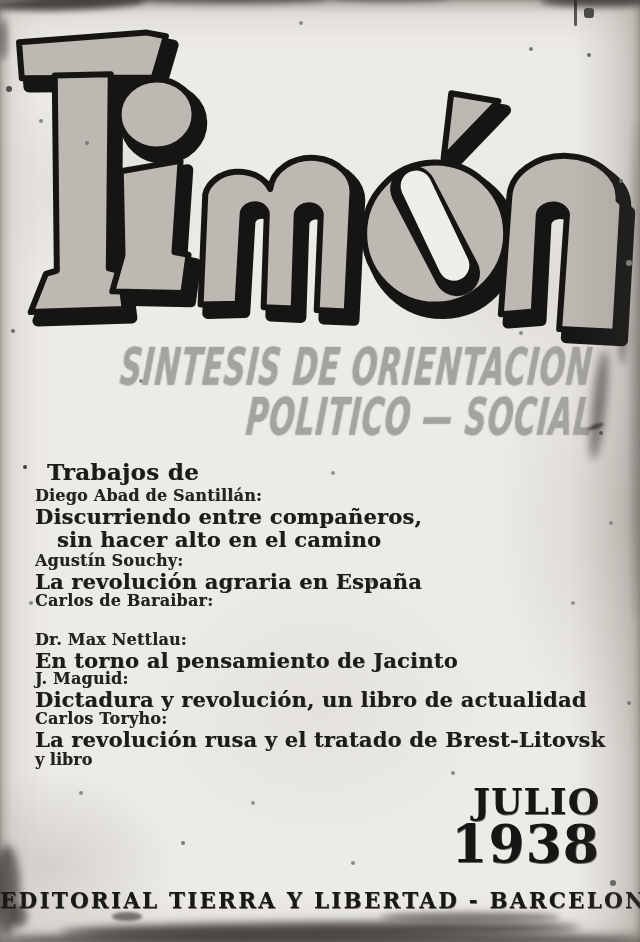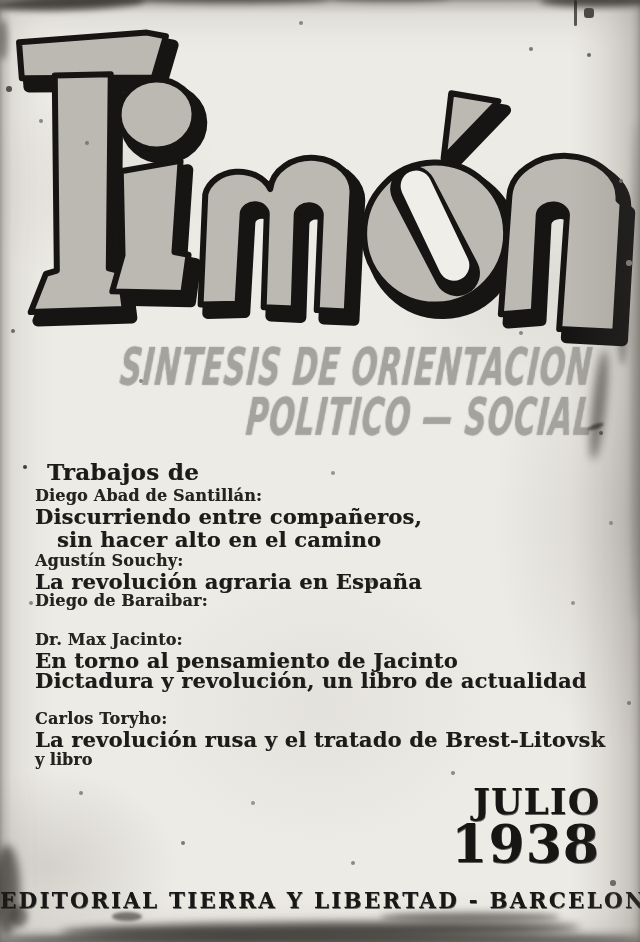--- a/index.html
+++ b/index.html
@@ -131,27 +131,28 @@
   <div class="toc-item" style="top:486px">
     <div class="author">Diego Abad de Santillán:</div>
     <div class="work">Discurriendo entre compañeros,</div>
     <div class="work work2">sin hacer alto en el camino</div>
   </div>
   <div class="toc-item" style="top:551px">
     <div class="author">Agustín Souchy:</div>
     <div class="work">La revolución agraria en España</div>
   </div>
   <div class="toc-item" style="top:591px">
-    <div class="author">Diego de Baraibar:</div>
+    <div class="author">Carlos de Baraibar:</div>
   </div>
   <div class="toc-item" style="top:630px">
-    <div class="author">Dr. Max Jacinto:</div>
+    <div class="author">Dr. Max Nettlau:</div>
     <div class="work">En torno al pensamiento de Jacinto</div>
   </div>
   <div class="toc-item" style="top:669px">
+    <div class="author">J. Maguid:</div>
     <div class="work">Dictadura y revolución, un libro de actualidad</div>
   </div>
   <div class="toc-item" style="top:709px">
     <div class="author">Carlos Toryho:</div>
     <div class="work">La revolución rusa y el tratado de Brest-Litovsk</div>
   </div>
   <div class="toc-footer">y libro</div>
 
   <div class="issue">
     <div class="month">JULIO</div>

